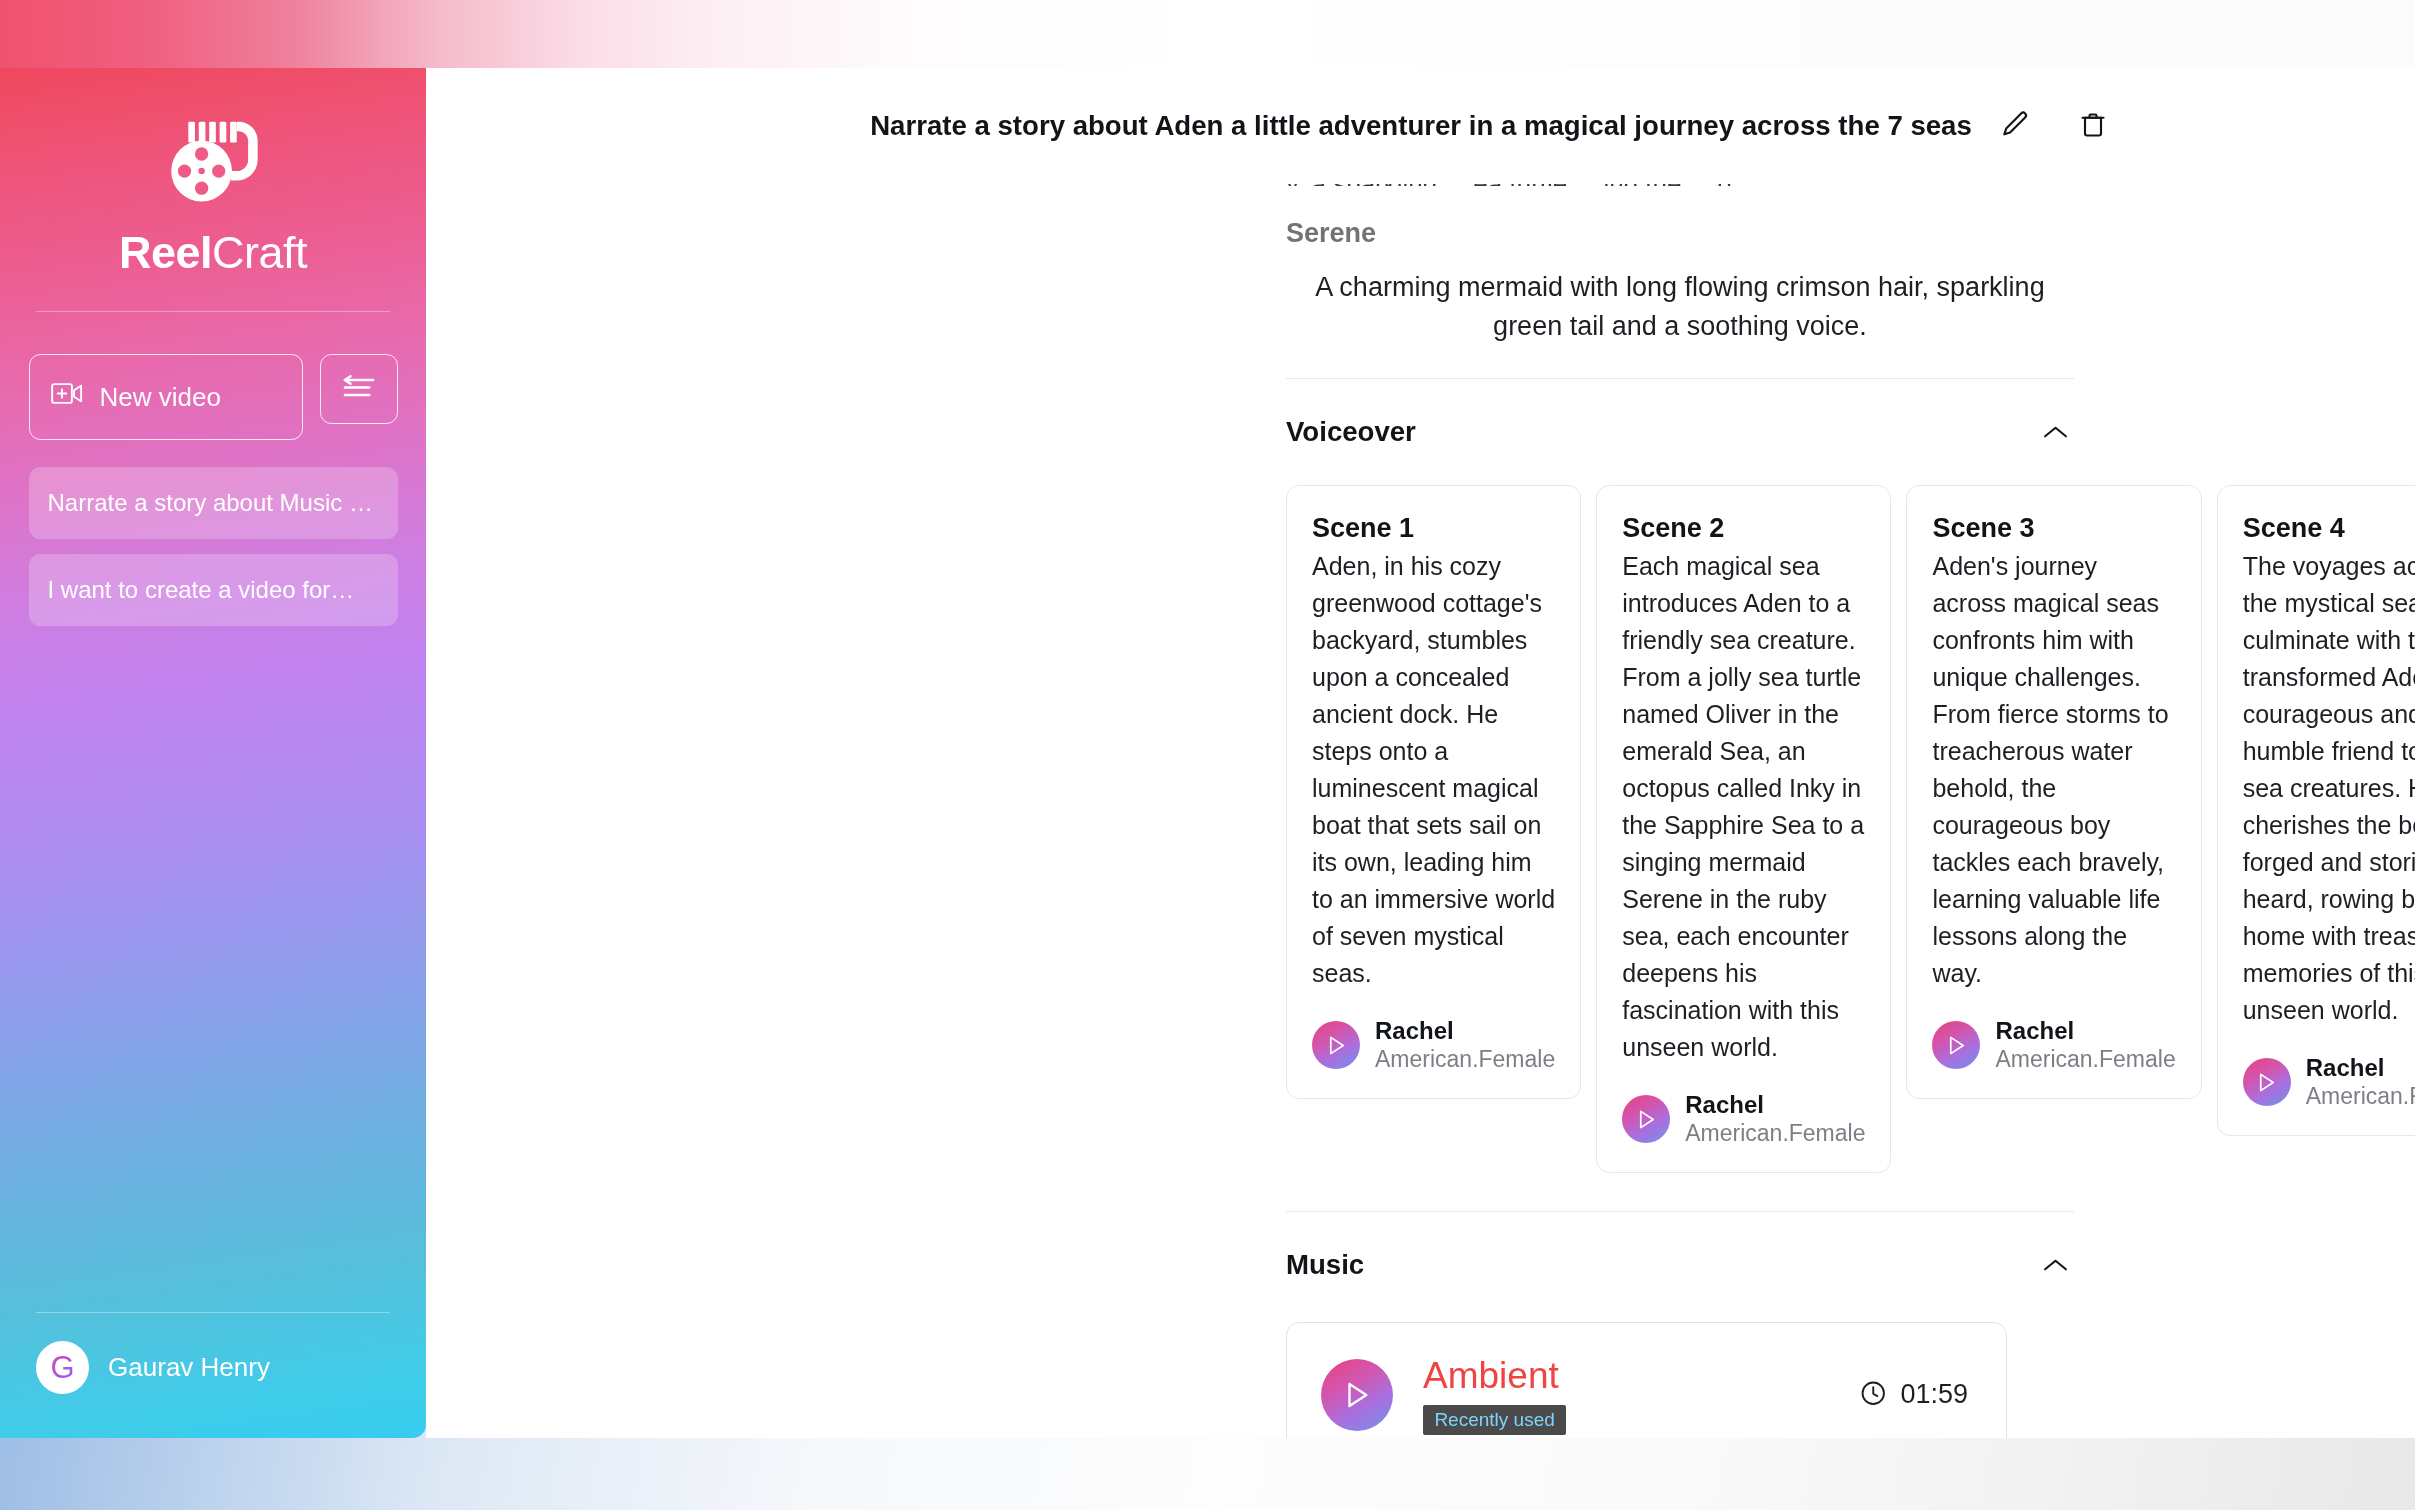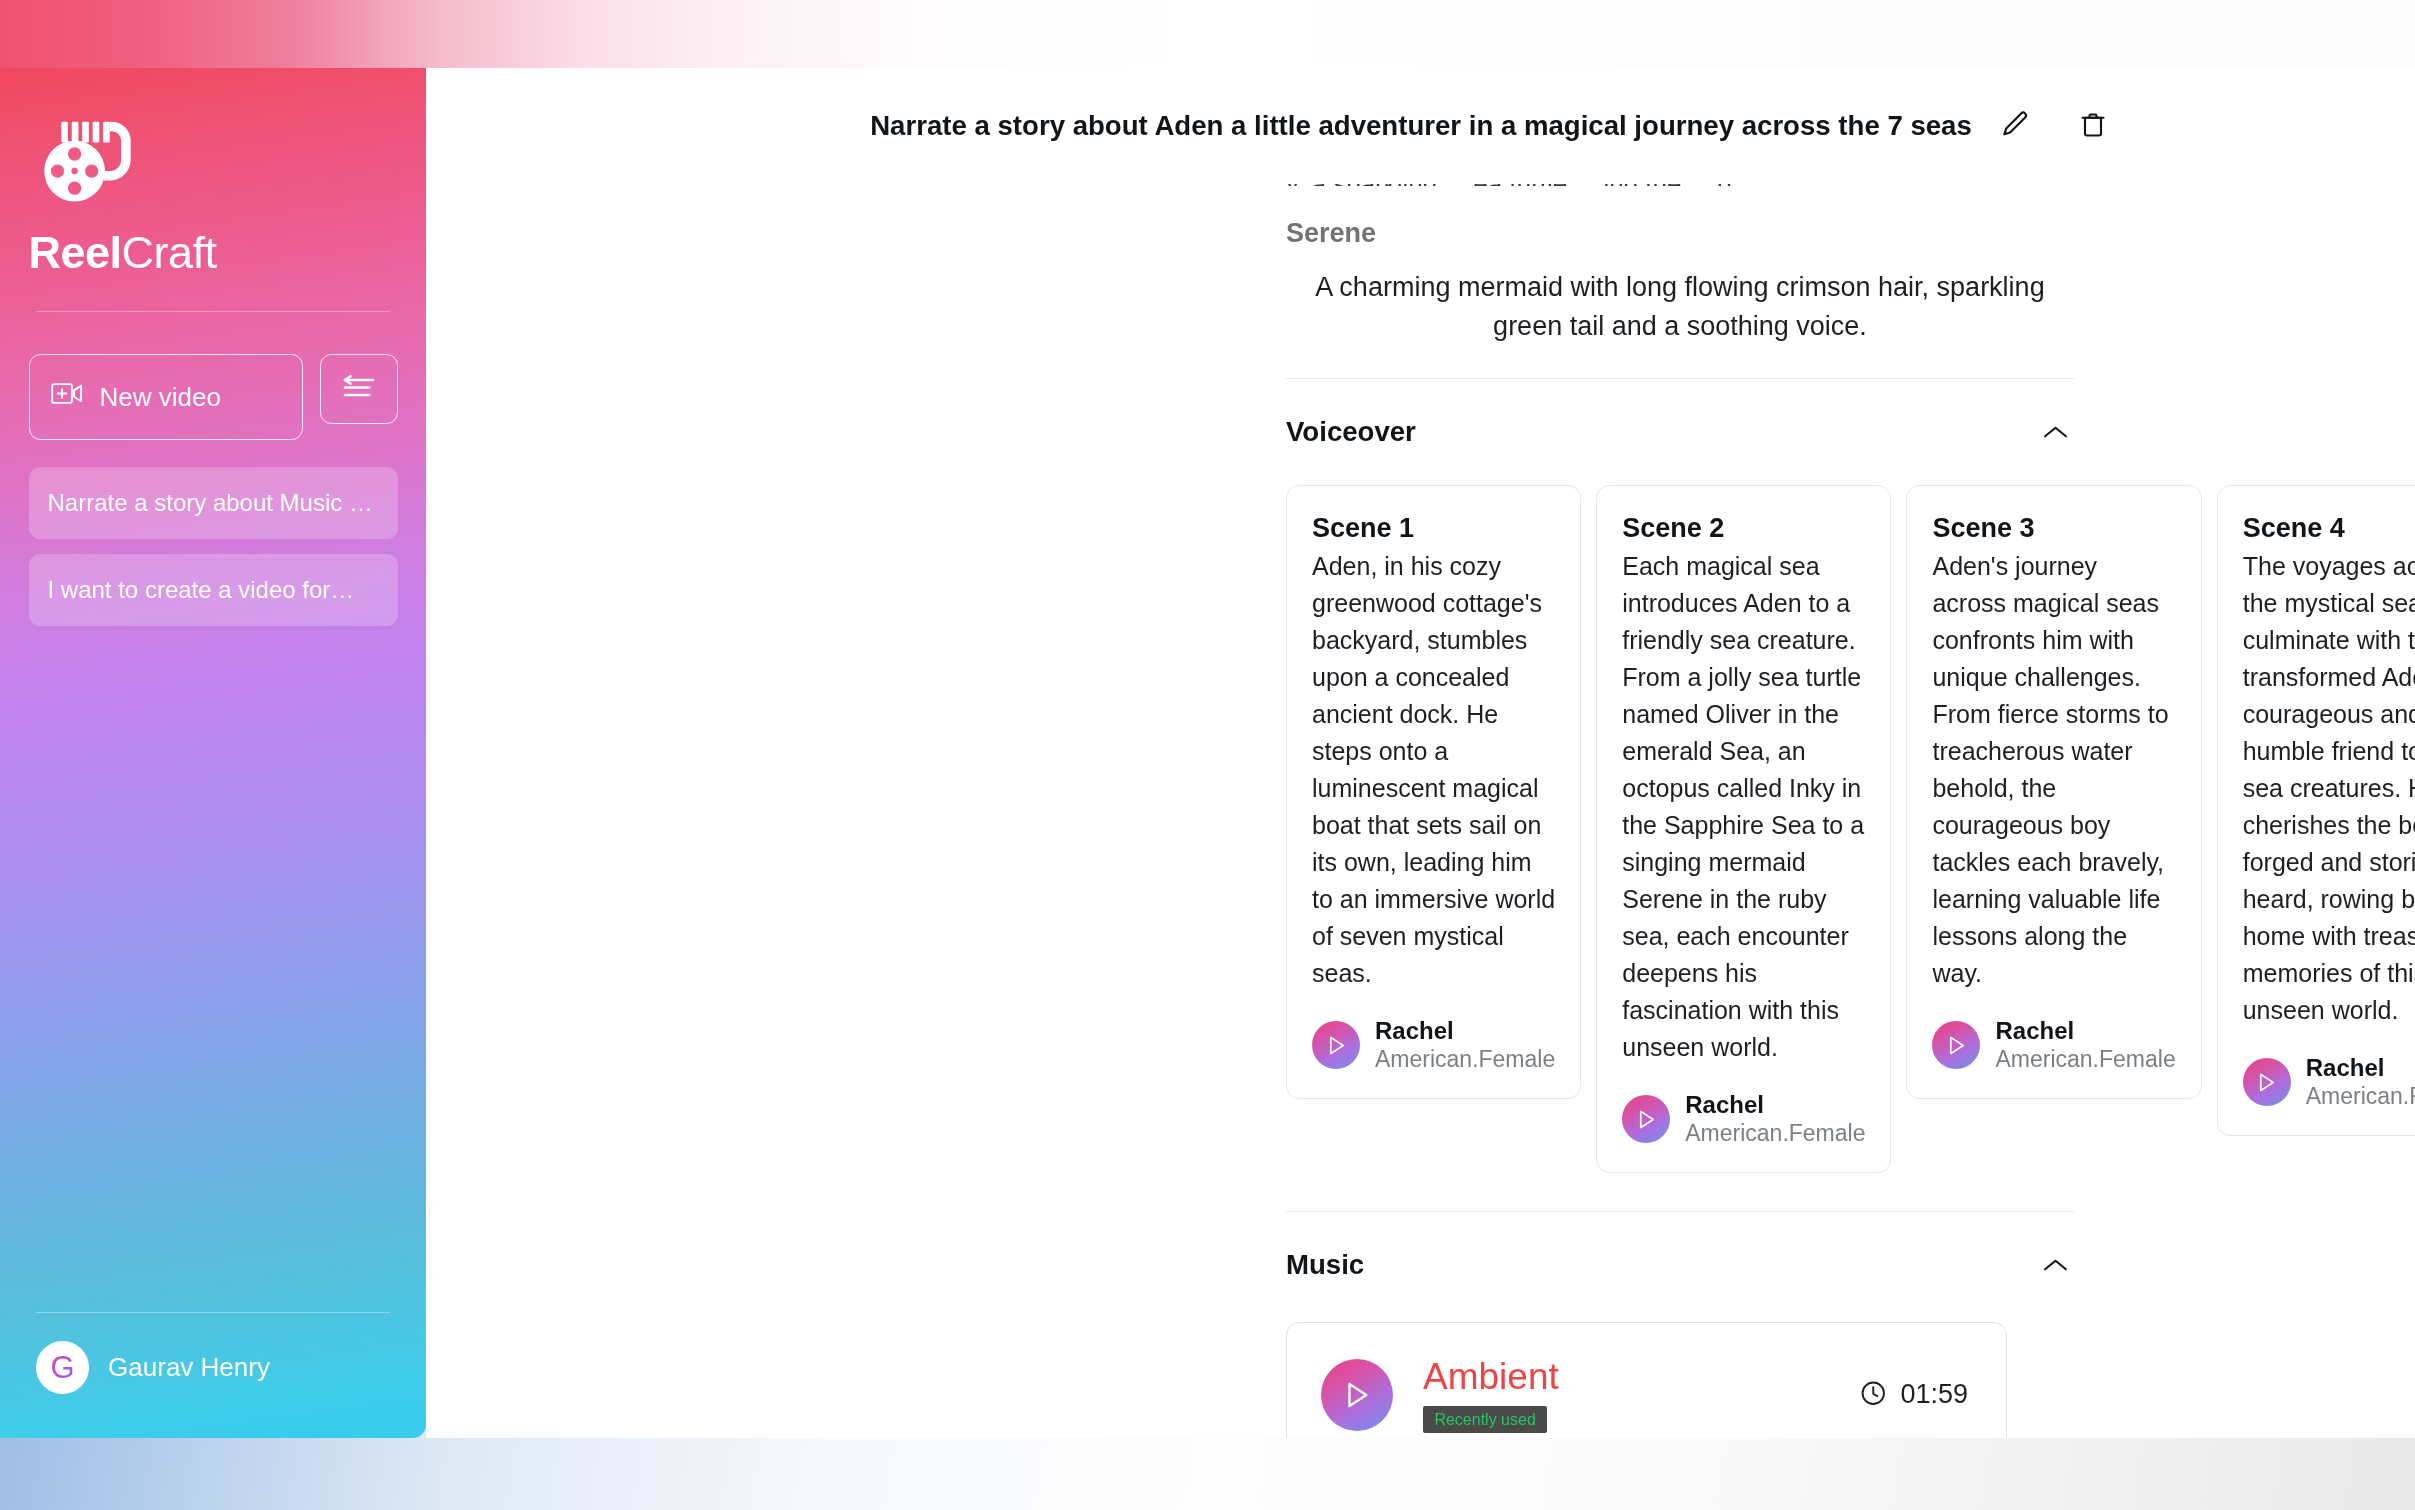--- a/index.html
+++ b/index.html
@@ -77,20 +77,21 @@
     display: flex;
     flex-direction: column;
     padding: 0 28.5px;
     border-radius: 0 0 13.3px 0;
   }
 
   .brand-block {
     padding-top: 46px;
     display: flex;
     flex-direction: column;
+    align-items: center;
   }
   .brand-logo { width: 114px; height: 99px; }
   .brand-name {
     margin-top: 11.4px;
     font-size: 45px;
     color: #ffffff;
     letter-spacing: -0.5px;
     white-space: nowrap;
   }
   .brand-name b { font-weight: 700; }
@@ -338,22 +339,22 @@
     width: 72px; height: 72px; border-radius: 50%;
     background: linear-gradient(150deg, #e8417e 0%, #d455ad 35%, #a96fdf 65%, #6f93e8 100%);
     display: flex; align-items: center; justify-content: center;
     flex: 0 0 72px;
     cursor: pointer;
   }
   .music-meta { margin-left: 30px; display: flex; flex-direction: column; gap: 7.6px; align-items: flex-start; }
   .music-title { font-size: 37px; color: #ef4444; }
   .badge {
     background: #4a4a4a;
-    color: #22c55e;
-    font-size: 16px;
+    color: #7dd3fc;
+    font-size: 19px;
     border-radius: 2px;
     padding: 5.7px 11.4px;
     line-height: 1;
   }
   .music-right {
     margin-left: auto;
     display: flex;
     align-items: center;
     gap: 13.3px;
   }

